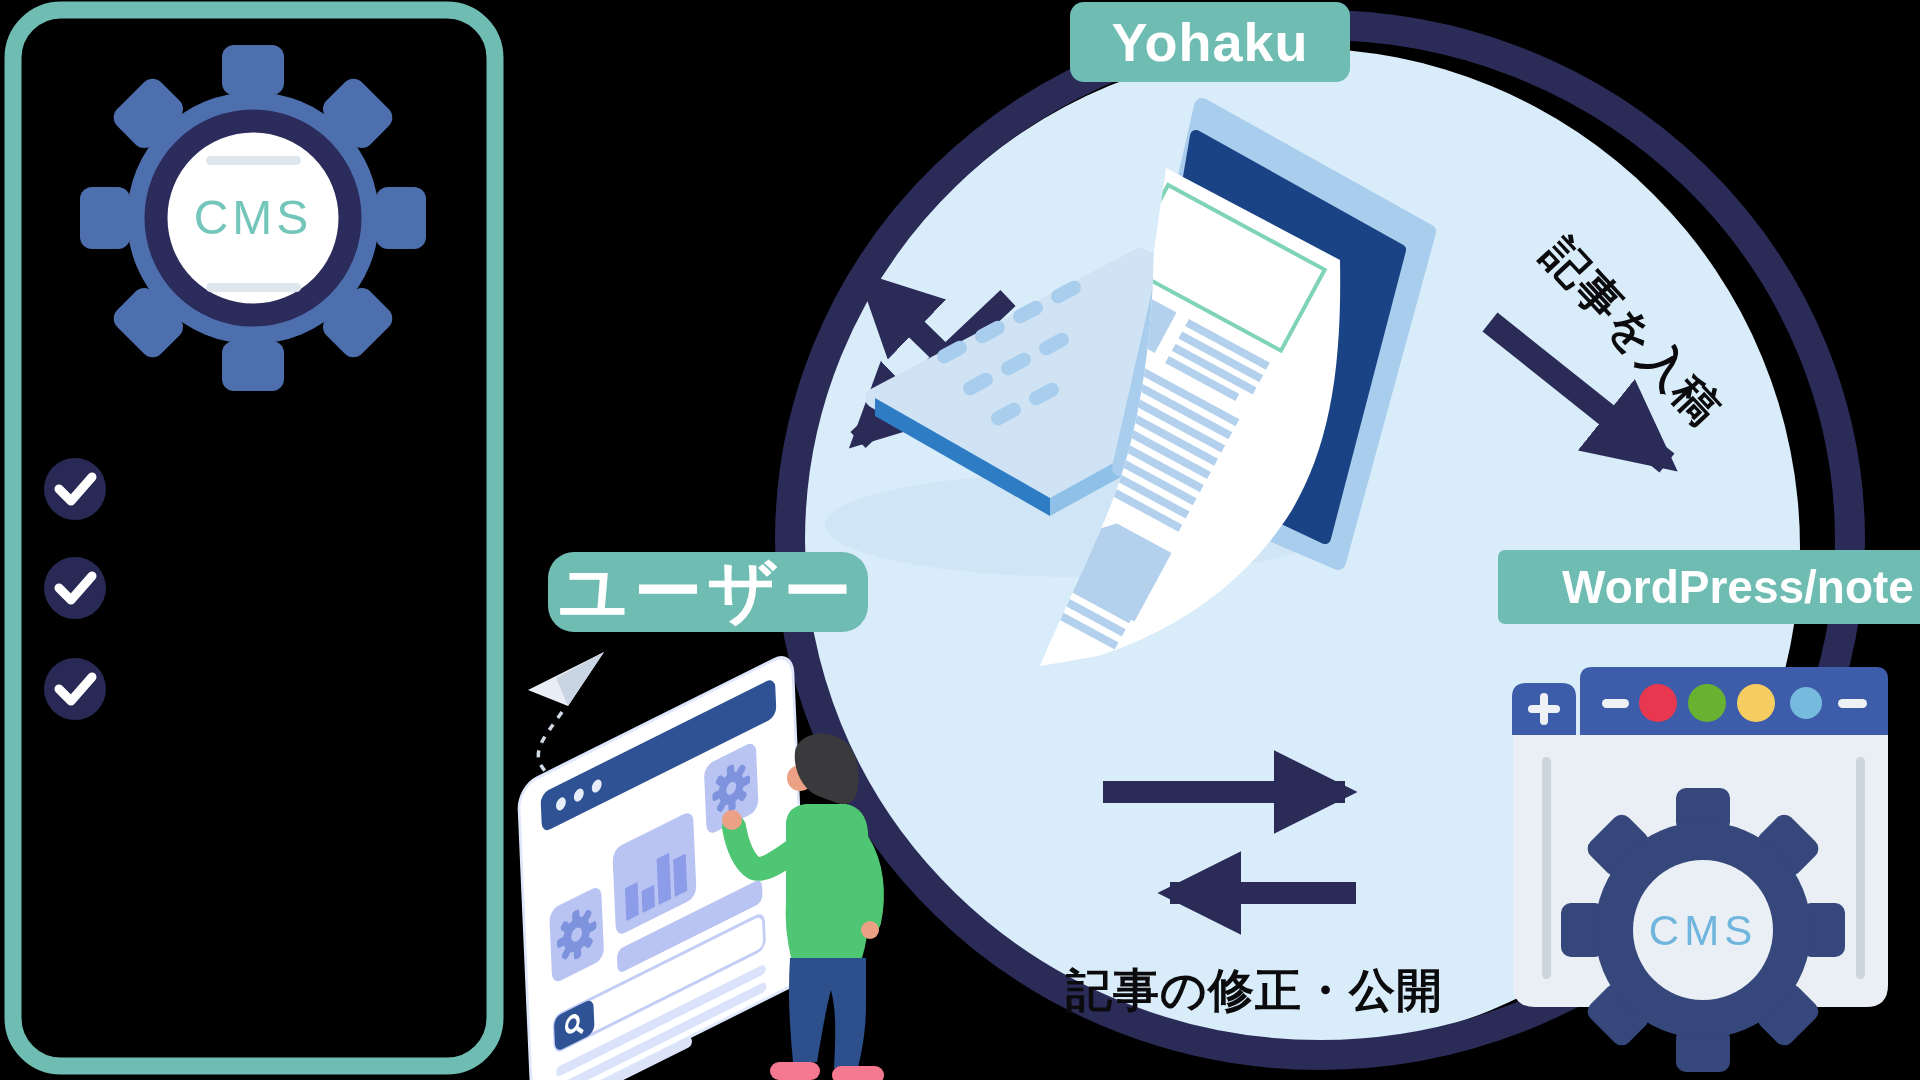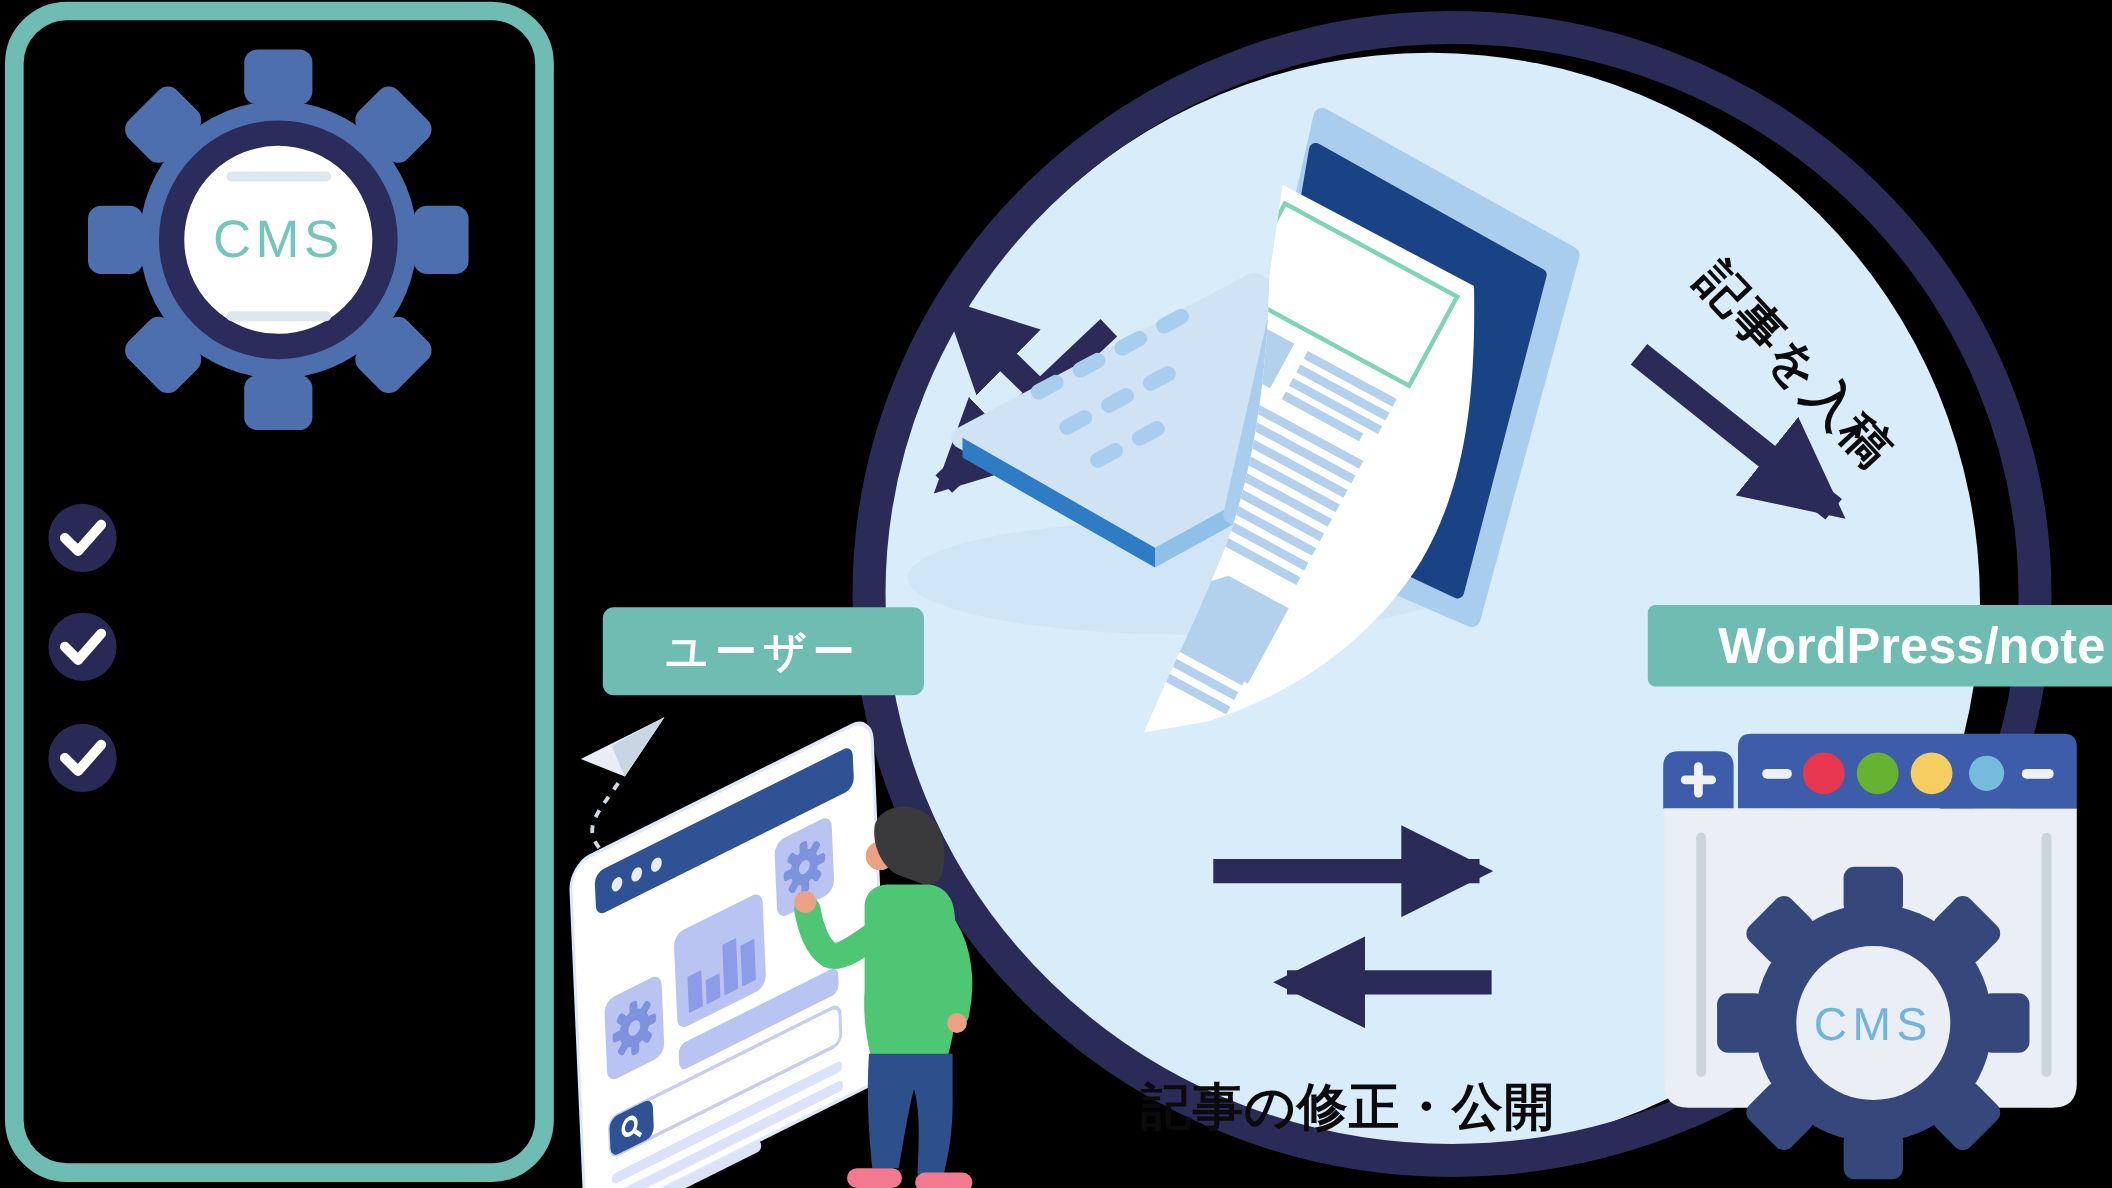--- a/index.html
+++ b/index.html
@@ -3,28 +3,28 @@
 <meta charset="utf-8">
 <style>
   html,body{margin:0;padding:0;background:#000;}
   #stage{position:relative;width:1920px;height:1080px;background:#000;overflow:hidden;
          font-family:"Liberation Sans","DejaVu Sans",sans-serif;}
   #scene{position:absolute;left:0;top:0;}
   .label{position:absolute;display:flex;align-items:center;justify-content:center;
          background:#6FBCB3;color:#fff;font-weight:700;z-index:10;}
   #yohaku-label{left:1070px;top:2px;width:280px;height:80px;border-radius:14px;
                 font-size:54px;letter-spacing:1px;}
-  #user-label{left:548px;top:552px;width:292px;height:80px;border-radius:10px;
-              font-size:38px;letter-spacing:6px;}
+  #user-label{left:548px;top:552px;width:320px;height:80px;border-radius:26px;
+              font-size:68px;letter-spacing:6px;}
   #wordpress-label{left:1498px;top:550px;width:480px;height:74px;border-radius:7px;
                    font-size:46px;}
   .cap{position:absolute;color:#0b0b0e;font-weight:700;z-index:9;}
   #manage-caption{left:1005px;top:592px;width:438px;height:66px;background:#EEF1F6;
                   display:flex;align-items:center;justify-content:center;font-size:46px;}
-  #publish-caption{left:1037px;top:960px;width:390px;font-size:46px;letter-spacing:1px;margin-top:16px;}
+  #publish-caption{left:1066px;top:960px;width:390px;font-size:46px;letter-spacing:1px;}
   #submit-caption{left:1465px;top:302px;width:334px;font-size:45px;text-align:center;
                   transform:rotate(47deg);transform-origin:center;letter-spacing:2px;}
 </style>
 </head>
 <body>
 
 <div id="stage">
 
 <svg id="scene" width="1920" height="1080" viewBox="0 0 1920 1080">
   <defs>
@@ -251,19 +251,20 @@
         <rect x="1676" y="788" width="54" height="44" rx="10" transform="rotate(270,1703,930)"></rect>
         <rect x="1676" y="788" width="54" height="44" rx="10" transform="rotate(315,1703,930)"></rect>
         <circle cx="1703" cy="930" r="108"></circle>
       </g>
       <circle cx="1703" cy="930" r="70" fill="#E9EFF4"></circle>
       <text x="1703" y="945" text-anchor="middle" font-size="42" letter-spacing="5" fill="#70B5DD" font-weight="500">CMS</text>
     </g>
   </g>
 </svg>
 
+<div class="label" id="yohaku-label">Yohaku</div>
 <div class="label" id="user-label">ユーザー</div>
 <div class="label" id="wordpress-label">WordPress/note</div>
 
 <div class="cap" id="submit-caption">記事を入稿</div>
 <div class="cap" id="publish-caption">記事の修正・公開</div>
 
 </div>
 
 </body></html>

